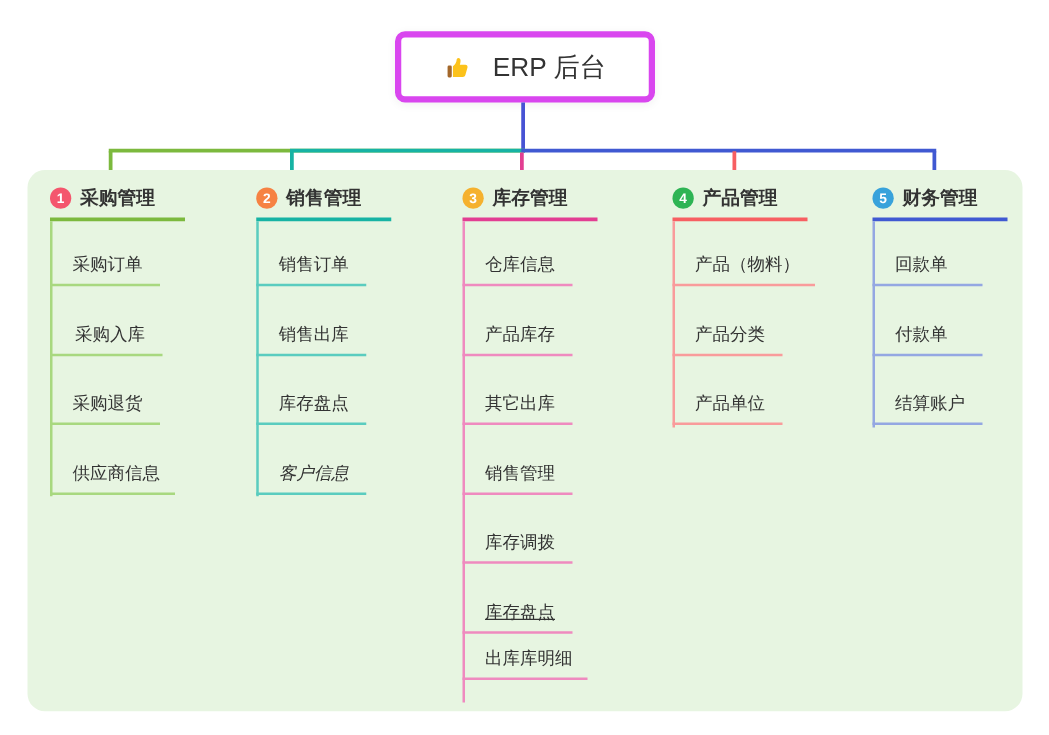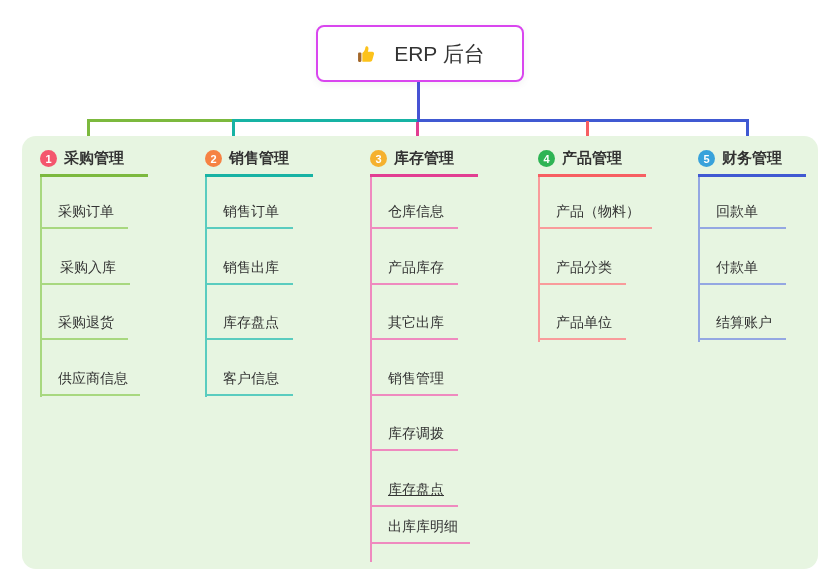--- a/index.html
+++ b/index.html
@@ -3,21 +3,21 @@
 <meta charset="utf-8">
 <style>
   html,body{margin:0;padding:0;background:#fff;}
   .canvas{
     position:relative;width:839px;height:588px;background:#fff;overflow:hidden;
     font-family:"Liberation Sans","DejaVu Sans",sans-serif;color:#333;
   }
   
   .root-card{
     position:absolute;left:316px;top:25px;width:208px;height:57px;
-    background:#fff;border:2px solid #d946ef;border-radius:8px;
+    background:#fff;border:5px solid #d946ef;border-radius:8px;
     box-shadow:0 2px 8px rgba(0,0,0,.06);
     display:flex;align-items:center;justify-content:center;gap:17px;
     font-size:21px;font-weight:500;color:#333;box-sizing:border-box;
   }
   .root-card svg{display:block;}
   
   .line{position:absolute;}
   .stub   {left:417px;top:82px; width:3px;height:38px;background:#4753d4;}
   .h-g    {left:87px; top:119px;width:333px;height:3px;background:#7cb93e;}
   .h-t    {left:232px;top:119px;width:188px;height:3px;background:#17b3a4;}
@@ -99,21 +99,21 @@
 
   <div class="branch b2">
     <div class="hdr" style="border-bottom-color: rgb(23, 179, 164);">
       <span class="badge" style="background: rgb(246, 130, 67);">2</span>
       <span>销售管理</span>
     </div>
     <div class="trunk" style="background: rgb(90, 204, 191);"></div>
     <div class="child c0" style="border-bottom-color: rgb(90, 204, 191);">销售订单</div>
     <div class="child c1" style="border-bottom-color: rgb(90, 204, 191);">销售出库</div>
     <div class="child c2" style="border-bottom-color: rgb(90, 204, 191);">库存盘点</div>
-    <div class="child c3" style="border-bottom-color: rgb(90, 204, 191);">客户信息</div>
+    <div class="child c3" style="border-bottom-color: rgb(90, 204, 191); font-style: italic;">客户信息</div>
   </div>
 
   <div class="branch b3">
     <div class="hdr" style="border-bottom-color: rgb(226, 62, 146);">
       <span class="badge" style="background: rgb(245, 177, 46);">3</span>
       <span>库存管理</span>
     </div>
     <div class="trunk" style="background: rgb(239, 138, 191);"></div>
     <div class="child c0" style="border-bottom-color: rgb(239, 138, 191);">仓库信息</div>
     <div class="child c1" style="border-bottom-color: rgb(239, 138, 191);">产品库存</div>

